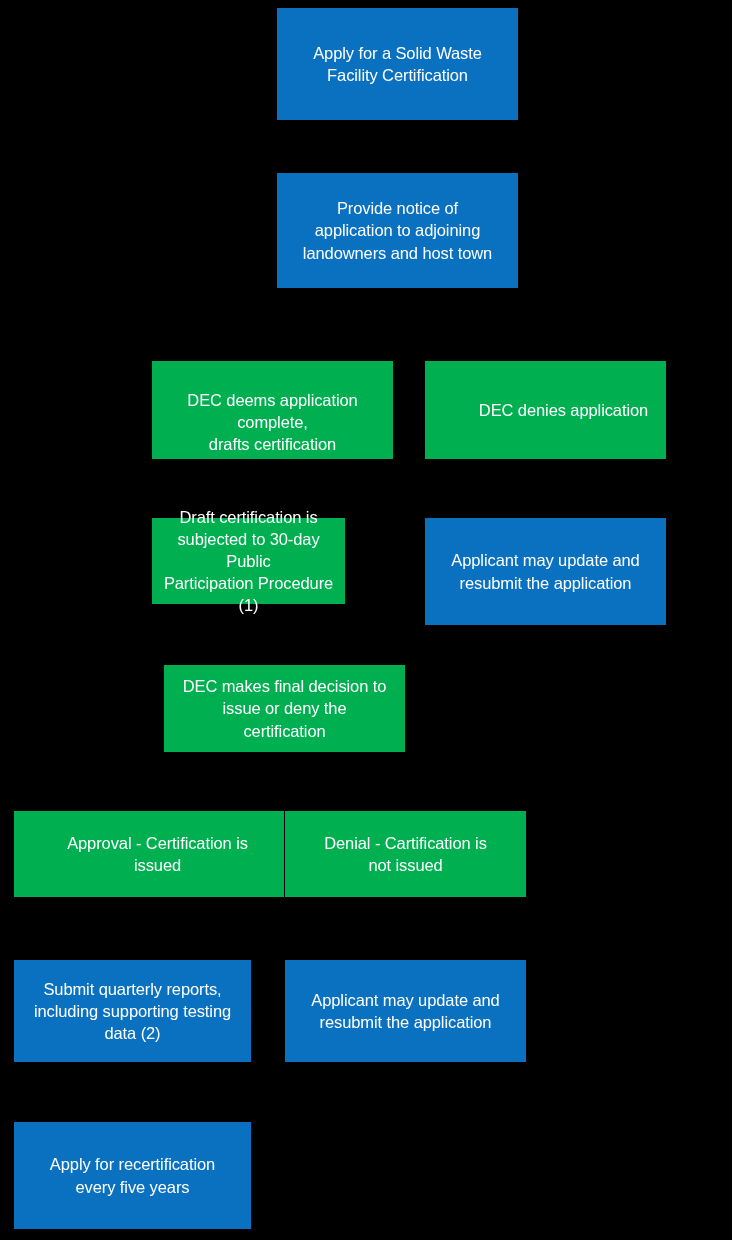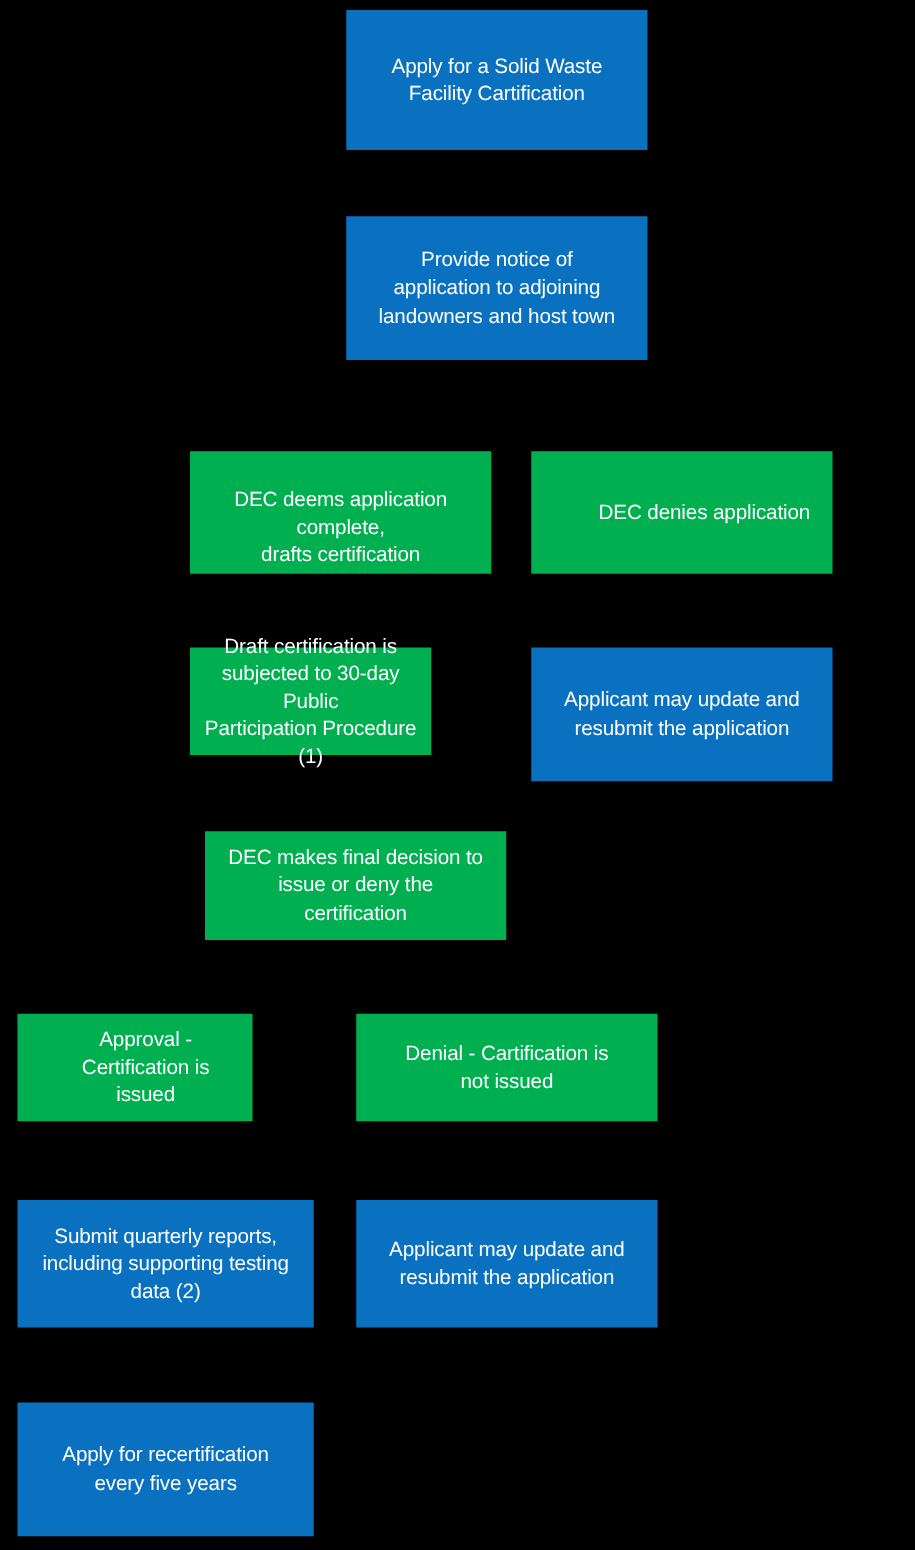--- a/index.html
+++ b/index.html
@@ -37,21 +37,21 @@
   }
   .fill-blue  { background: #0A71C0; }
   .fill-green { background: #00B050; }
 </style>
 </head>
 <body>
 
 <div id="canvas">
     <div class="node fill-blue" style="left: 277px; top: 8px; width: 241px; height: 112px; background: rgb(10, 113, 192);">
       <span class="txt">Apply for a Solid Waste
-Facility Cartification</span>
+Facility Certification</span>
     </div>
     <div class="node fill-blue" style="left: 277px; top: 173px; width: 241px; height: 115px; background: rgb(10, 113, 192);">
       <span class="txt">Provide notice of
 application to adjoining
 landowners and host town</span>
     </div>
     <div class="node fill-green" style="left: 152px; top: 361px; width: 241px; height: 98px; background: rgb(0, 176, 80); align-items: flex-end;">
       <span class="txt">DEC deems application
 complete,
 drafts certification</span>
@@ -66,21 +66,21 @@
     </div>
     <div class="node fill-blue" style="left: 425px; top: 518px; width: 241px; height: 107px; background: rgb(10, 113, 192);">
       <span class="txt">Applicant may update and
 resubmit the application</span>
     </div>
     <div class="node fill-green" style="left: 164px; top: 665px; width: 241px; height: 87px; background: rgb(0, 176, 80);">
       <span class="txt">DEC makes final decision to
 issue or deny the
 certification</span>
     </div>
-    <div class="node fill-green" style="left: 14px; top: 811px; width: 188px; height: 86px; background: rgb(0, 176, 80); padding-left: 25px;">
+    <div class="node fill-green" style="left: 14px; top: 811px; width: 270px; height: 86px; background: rgb(0, 176, 80); padding-left: 25px;">
       <span class="txt">Approval - Certification is
 issued</span>
     </div>
     <div class="node fill-green" style="left: 285px; top: 811px; width: 241px; height: 86px; background: rgb(0, 176, 80);">
       <span class="txt">Denial - Cartification is
 not  issued</span>
     </div>
     <div class="node fill-blue" style="left: 14px; top: 960px; width: 237px; height: 102px; background: rgb(10, 113, 192);">
       <span class="txt">Submit quarterly reports,
 including supporting testing

